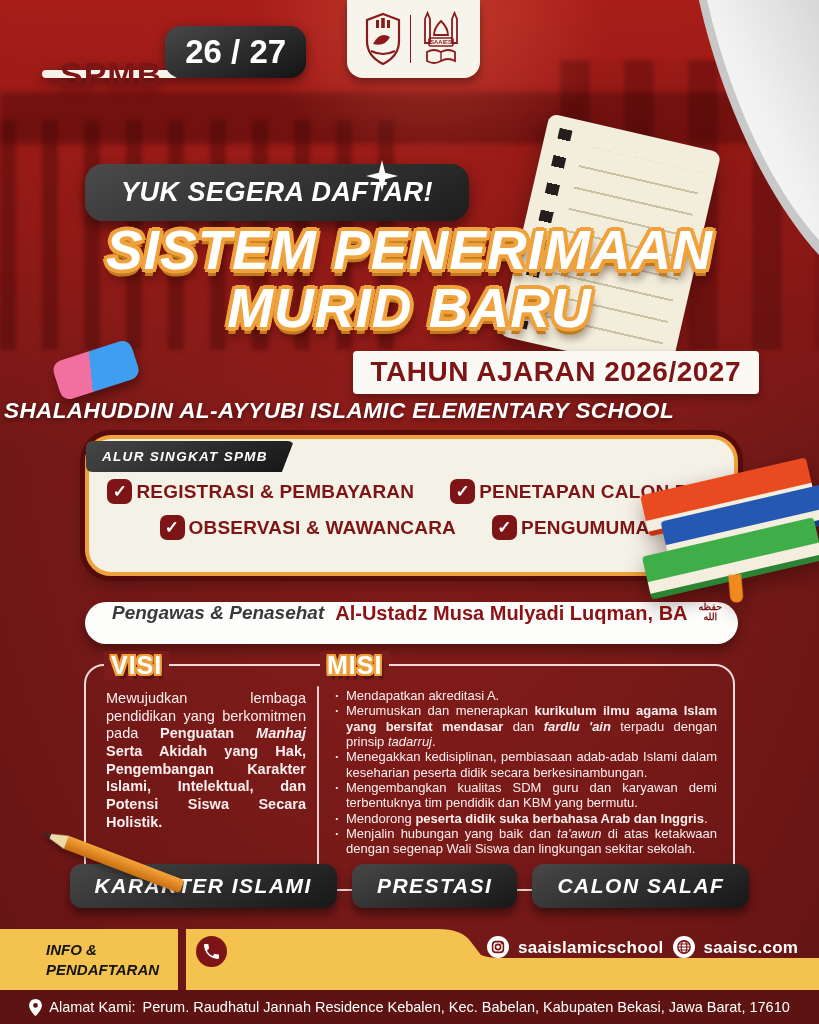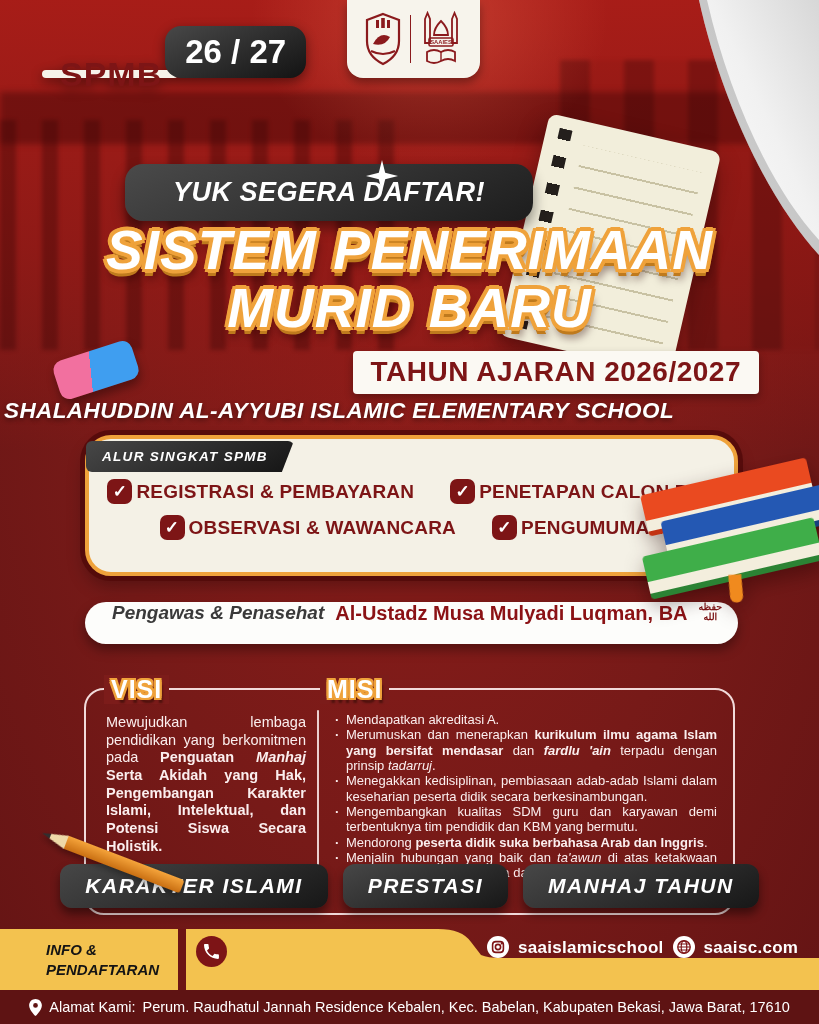--- a/index.html
+++ b/index.html
@@ -40,23 +40,23 @@
 
   
   .notepad{left:522px;top:130px;width:176px;height:228px;transform:rotate(13deg);
     background:#f2eedb;border-radius:9px;box-shadow:0 12px 24px rgba(30,0,0,.4);}
   .notepad::before{content:"";position:absolute;left:13px;top:12px;bottom:12px;width:13px;
     background:repeating-linear-gradient(180deg,#241f1c 0 11px,transparent 11px 28px);}
   .notepad::after{content:"";position:absolute;left:40px;right:14px;top:24px;bottom:12px;
     background:repeating-linear-gradient(180deg,transparent 0 20px,rgba(150,140,95,.45) 20px 22px);}
 
   
-  .yuk{left:85px;top:164px;padding:13px 48px;background:linear-gradient(155deg,#4a4a4a,#1d1d1d);
+  .yuk{left:85px;top:164px;padding:13px 36px;background:linear-gradient(155deg,#4a4a4a,#1d1d1d);
     border-radius:18px;color:#fff;font-style:italic;font-weight:800;font-size:27px;letter-spacing:.5px;
-    box-shadow:0 7px 14px rgba(0,0,0,.45);z-index:3;margin-left:40px;}
+    box-shadow:0 7px 14px rgba(0,0,0,.45);z-index:3;}
   .sparkle{left:366px;top:160px;width:32px;height:32px;background:#fff;z-index:4;
     clip-path:polygon(50% 0,60% 40%,100% 50%,60% 60%,50% 100%,40% 60%,0 50%,40% 40%);
     filter:drop-shadow(0 0 6px rgba(255,255,255,.9));}
   .title{left:0;top:221px;width:819px;text-align:center;z-index:3;color:#fff;
     font-style:italic;font-weight:900;letter-spacing:1px;line-height:1.06;}
   .title .t1{font-size:55px;}
   .title .t2{font-size:55px;}
   .title div{text-shadow:
      -3px -3px 0 var(--orange), 3px -3px 0 var(--orange), -3px 3px 0 var(--orange), 3px 3px 0 var(--orange),
      -4px 0 0 var(--orange), 4px 0 0 var(--orange), 0 -4px 0 var(--orange), 0 4px 0 var(--orange),
@@ -96,21 +96,21 @@
     border-radius:0 0 6px 6px;transform:rotate(8deg);}
 
   
   .pengawas{left:85px;top:602px;width:653px;height:42px;background:#fdfdfb;border-radius:21px;
     display:flex;align-items:flex-start;gap:11px;padding:0 16px;z-index:2;box-shadow:0 6px 12px rgba(0,0,0,.35);}
   .pengawas-label{color:#3a3a3a;font-style:italic;font-weight:600;font-size:19px;white-space:nowrap;}
   .pengawas-name{color:#8b1215;font-weight:800;font-size:20px;white-space:nowrap;}
   .honorific{color:var(--maroon);font-size:9.5px;line-height:1.1;width:30px;text-align:center;font-weight:700;}
 
   
-  .vm-box{left:84px;top:664px;width:651px;height:227px;border:2px solid rgba(255,240,240,.9);border-radius:20px;z-index:2;margin-top:24px;}
+  .vm-box{left:84px;top:664px;width:651px;height:227px;border:2px solid rgba(255,240,240,.9);border-radius:20px;z-index:2;}
   .vm-title{position:absolute;top:-15px;font-weight:900;font-size:25px;color:#fff;letter-spacing:1px;
     background:#7c1c1a;padding:0 7px;
     text-shadow:-2px -2px 0 var(--orange),2px -2px 0 var(--orange),-2px 2px 0 var(--orange),2px 2px 0 var(--orange),
       -2px 0 0 var(--orange),2px 0 0 var(--orange),0 -2px 0 var(--orange),0 2px 0 var(--orange),3px 5px 2px rgba(40,10,0,.55);}
   .visi-title{left:18px;}
   .misi-title{left:234px;}
   .vm-divider{position:absolute;left:231px;top:20px;bottom:16px;width:2px;background:rgba(255,240,240,.85);border-radius:2px;}
   .visi-text{position:absolute;left:20px;top:24px;width:200px;color:#fbeeee;font-size:14.5px;line-height:1.22;text-align:justify;}
   .misi-list{position:absolute;left:248px;right:16px;top:22px;color:#fbeeee;font-size:13px;line-height:1.18;text-align:justify;}
   .misi-item{padding-left:12px;position:relative;}
@@ -260,21 +260,21 @@
       <div class="misi-item"><span class="seg-r">Menegakkan kedisiplinan, pembiasaan adab-adab Islami dalam keseharian peserta didik secara berkesinambungan.</span></div>
       <div class="misi-item"><span class="seg-r">Mengembangkan kualitas SDM guru dan karyawan demi terbentuknya tim pendidik dan KBM yang bermutu.</span></div>
       <div class="misi-item"><span class="seg-r">Mendorong </span><span class="seg-b">peserta didik suka berbahasa Arab dan Inggris</span><span class="seg-r">.</span></div>
       <div class="misi-item"><span class="seg-r">Menjalin hubungan yang baik dan </span><span class="seg-i">ta'awun</span><span class="seg-r"> di atas ketakwaan dengan segenap Wali Siswa dan lingkungan sekitar sekolah.</span></div>
     </div>
   </div>
 
   <div class="abs tags">
     <div class="tag">KARAKTER ISLAMI</div>
     <div class="tag">PRESTASI</div>
-    <div class="tag">MANHAJ TAHUN</div>
+    <div class="tag">CALON SALAF</div>
   </div>
 
   <div class="abs pencil">
     <div class="pencil-tip"></div>
     <div class="pencil-body"></div>
   </div>
 
   <svg class="abs footer-yellow" width="819" height="61" viewBox="0 0 819 61">
     <path d="M0,0 H438 Q462,0 471,13 L481,26 Q488,29 500,29 H819 V61 H0 Z" fill="#f3c24f"></path>
   </svg>

